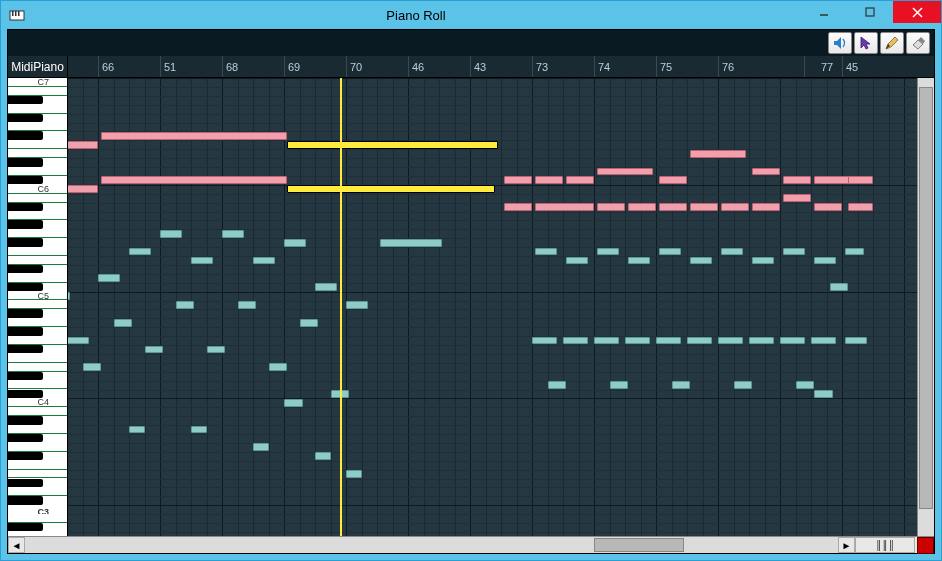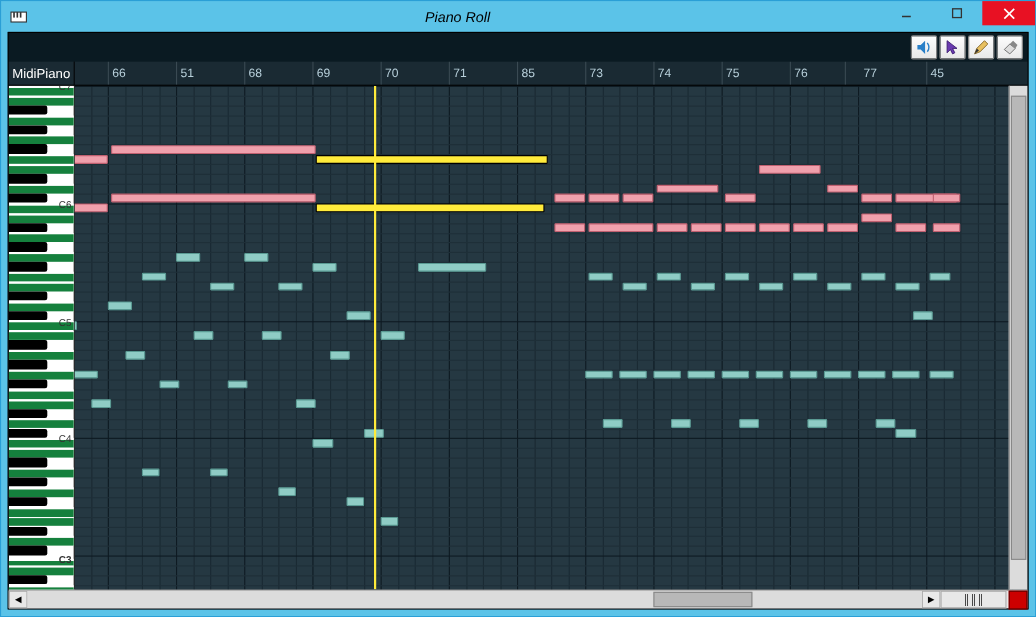--- a/index.html
+++ b/index.html
@@ -2,41 +2,41 @@
 <html><head>
 <meta charset="utf-8">
 <style>
 * { box-sizing: border-box; margin: 0; padding: 0; font-family: "Segoe UI", Tahoma, sans-serif; }
 html, body { width: 942px; height: 561px; overflow: hidden; }
 
 .window { width: 942px; height: 561px; background: #5bc3e8; border: 1px solid #2a9fd6; display: flex; flex-direction: column; }
 
 .titlebar { height: 28px; display: flex; align-items: center; padding: 0 0 0 8px; color: #000; font-size: 12px; }
 .titlebar .app-icon { width: 16px; height: 16px; margin-right: 6px; }
-.titlebar .title { flex: 1; text-align: center; font-size: 13px; font-style: italic; }
+.titlebar .title { flex: 1; text-align: center; font-size: 13px; }
 .titlebar .win-btns { display: flex; height: 100%; }
 .titlebar .win-btn { width: 46px; height: 22px; display: flex; align-items: center; justify-content: center; font-size: 14px; }
 .titlebar .win-btn.close { background: #e81123; color: #fff; width: 48px; }
 
 .client { flex: 1; margin: 0 6px 6px 6px; background: #0a1a22; border: 1px solid #000; display: flex; flex-direction: column; position: relative; }
 
 .toolbar { height: 26px; display: flex; justify-content: flex-end; align-items: center; padding: 2px 4px; gap: 2px; background: #0a1a22; }
 .tool-btn { width: 24px; height: 22px; background: linear-gradient(#fdfdfd,#e8e8e8); border: 1px solid #888; border-radius: 2px; display: flex; align-items: center; justify-content: center; }
 .tool-btn svg { width: 16px; height: 16px; }
 
 .main { flex: 1; display: flex; flex-direction: column; position: relative; }
 
 .ruler-row { height: 22px; display: flex; }
 .corner { width: 60px; background: #1a2a33; color: #fff; font-size: 12px; display: flex; align-items: center; justify-content: center; border-right: 1px solid #000; border-bottom: 1px solid #000; }
 .ruler { flex: 1; background: #1a2a33; color: #b8d0db; font-size: 11px; position: relative; border-bottom: 1px solid #000; overflow: hidden; }
 .ruler .tick { position: absolute; top: 0; height: 100%; display: flex; align-items: center; padding-left: 3px; border-left: 1px solid #3a4a53; }
 
 .grid-row { flex: 1; display: flex; overflow: hidden; }
 .keyboard { width: 60px; background: #fff; position: relative; border-right: 1px solid #000; }
-.key-white { position: absolute; left: 0; width: 100%; border-bottom: 7px solid #15803d; background: #fff; font-size: 9px; color: #333; display: flex; align-items: center; justify-content: flex-end; padding-right: 2px; }
+.key-white { position: absolute; left: 0; width: 100%; border-bottom: 1px solid #15803d; background: #fff; font-size: 9px; color: #333; display: flex; align-items: center; justify-content: flex-end; padding-right: 18px; }
 .key-black { position: absolute; left: 0; width: 60%; background: #000; z-index: 2; border-radius: 0 2px 2px 0; }
 
 .grid { flex: 1; background: #253842; position: relative; overflow: hidden; }
 .vline { position: absolute; top: 0; bottom: 0; width: 1px; background: #1a2a33; }
 .vline.bar { background: #0e1a22; width: 1px; }
 .hline { position: absolute; left: 0; right: 0; height: 1px; background: #1e2f38; }
 .hline.octave { background: #0e1a22; }
 
 .playhead { position: absolute; top: 0; bottom: 0; width: 2px; background: #ffeb3b; z-index: 10; }
 .playhead::before { content:''; position:absolute; top:-6px; left:-4px; width:0; height:0; border-left:5px solid transparent; border-right:5px solid transparent; border-top:6px solid #ffeb3b; }
@@ -123,27 +123,27 @@
     <div class="main">
 
       <div class="ruler-row">
         <div class="corner">MidiPiano</div>
         <div class="ruler" id="ruler">
             <div class="tick" style="left: 30px;">66</div>
             <div class="tick" style="left: 92px;">51</div>
             <div class="tick" style="left: 154px;">68</div>
             <div class="tick" style="left: 216px;">69</div>
             <div class="tick" style="left: 278px;">70</div>
-            <div class="tick" style="left: 340px;">71</div>
-            <div class="tick" style="left: 402px;">85</div>
+            <div class="tick" style="left: 340px;">46</div>
+            <div class="tick" style="left: 402px;">43</div>
             <div class="tick" style="left: 464px;">73</div>
             <div class="tick" style="left: 526px;">74</div>
             <div class="tick" style="left: 588px;">75</div>
             <div class="tick" style="left: 650px;">76</div>
-            <div class="tick" style="left: 700px; padding-left: 16px;">77</div>
+            <div class="tick" style="left: 736px; padding-left: 16px;">77</div>
             <div class="tick" style="left: 774px;">45</div>
           </div>
       </div>
 
       <div class="grid-row">
         <div class="keyboard" id="keyboard">
             <div class="key-white" style="top: 0px; height: 8.9px;">C7</div>
             <div class="key-white" style="top: 8.9px; height: 8.9px;"></div>
             <div class="key-white" style="top: 26.7px; height: 8.9px;"></div>
             <div class="key-white" style="top: 44.5px; height: 8.9px;"></div>

